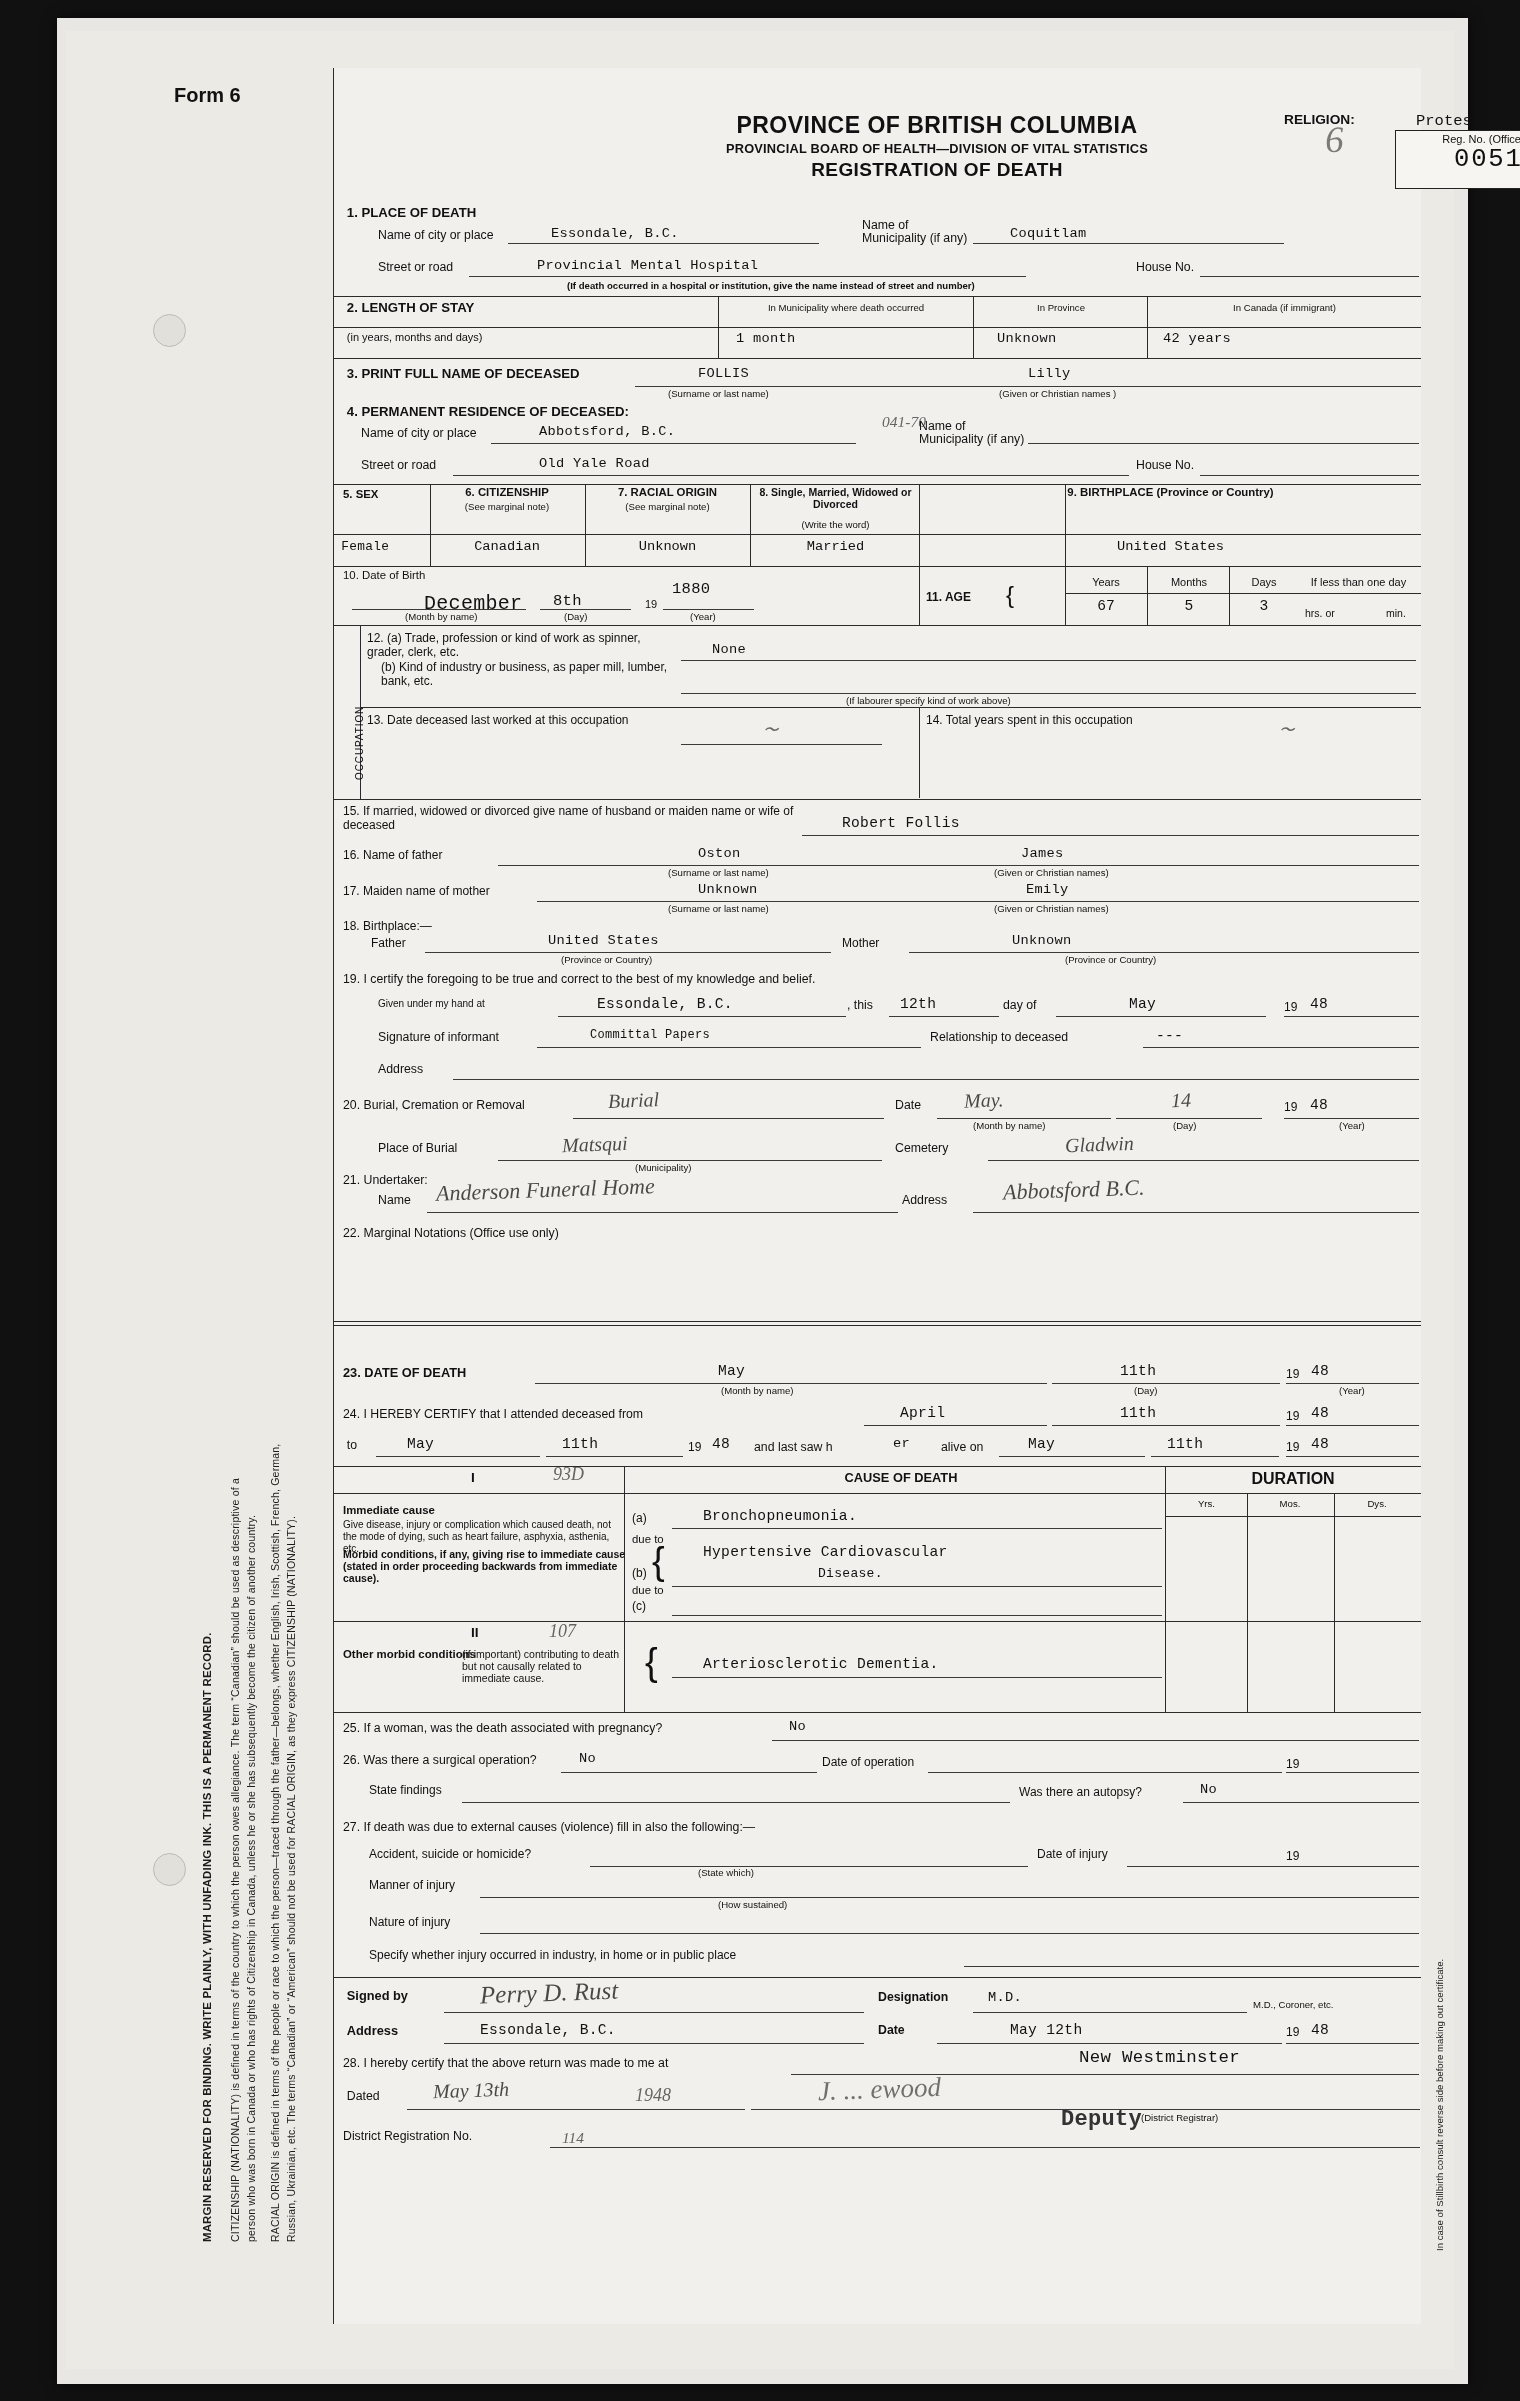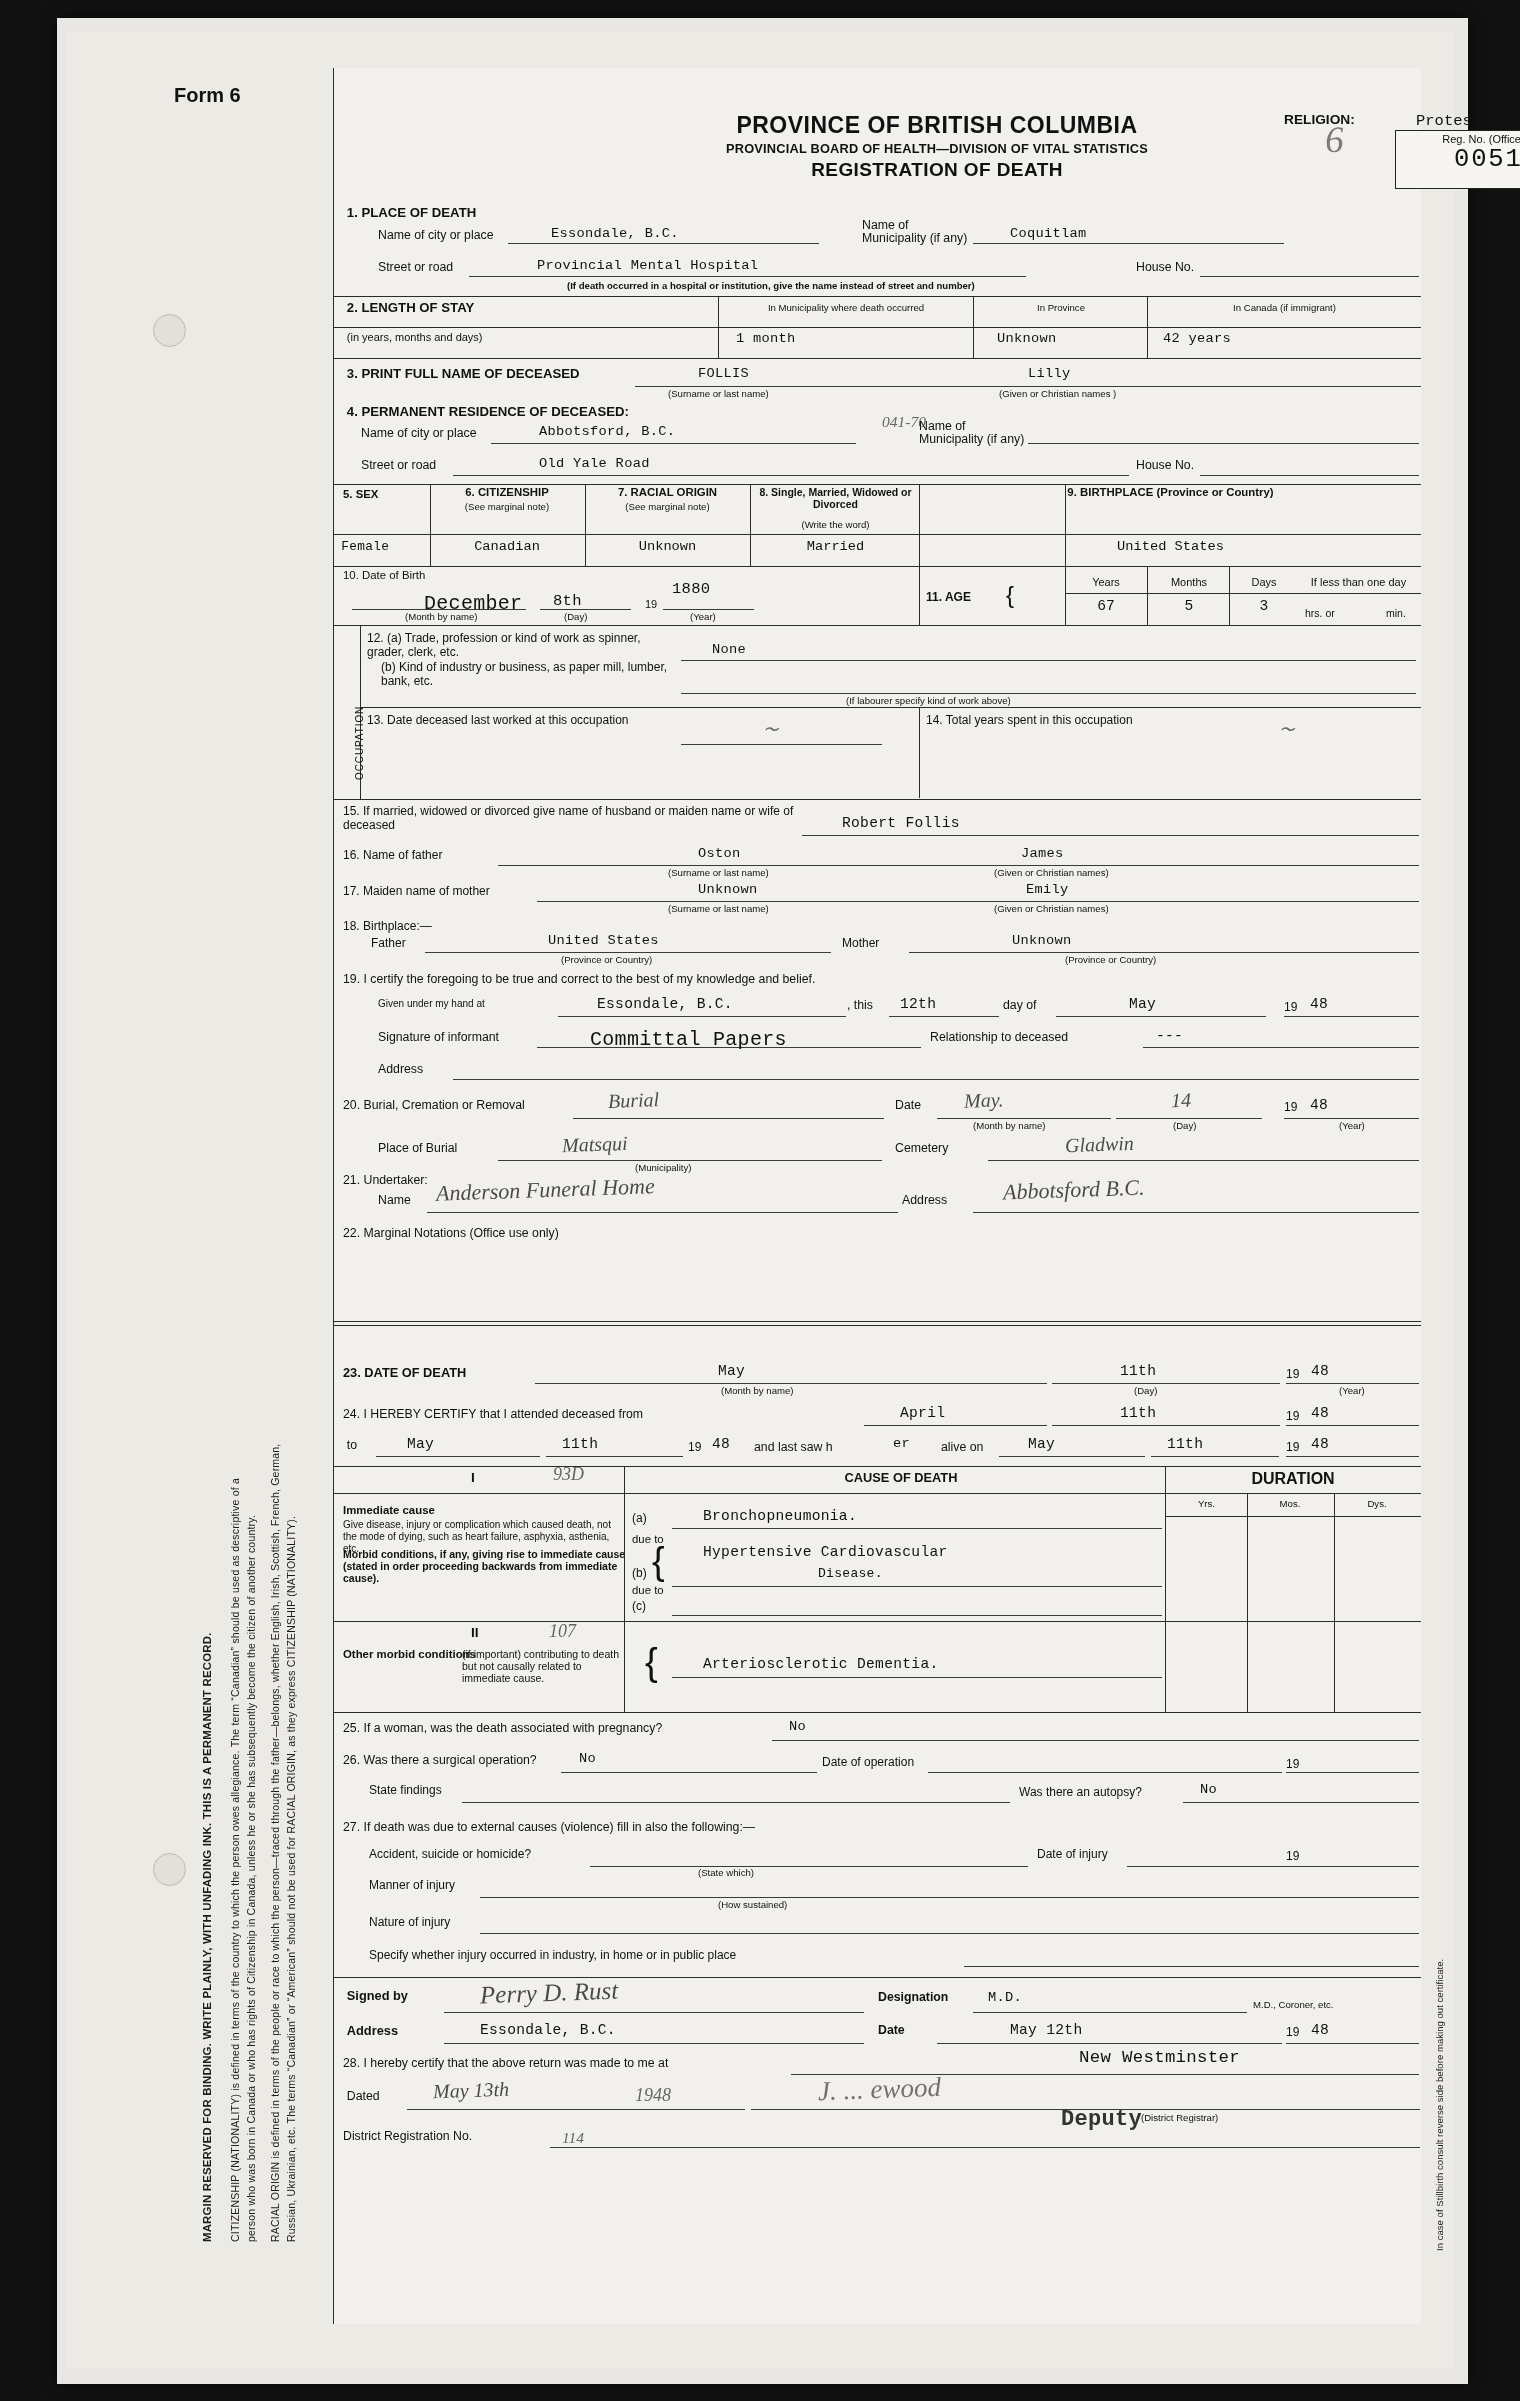--- a/index.html
+++ b/index.html
@@ -239,21 +239,21 @@
         <div class="val" style="left:566px;top:928px;font-size:14.6px;">12th</div>
         <div class="lbl" style="left:669px;top:930px;font-size:12.3px;">day of</div>
         <div class="ln" style="left:722px;top:948px;width:210px;"></div>
         <div class="val" style="left:795px;top:928px;font-size:14.6px;">May</div>
         <div class="lbl" style="left:950px;top:932px;font-size:12px;">19</div>
         <div class="val" style="left:976px;top:928px;font-size:14.6px;">48</div>
         <div class="ln" style="left:950px;top:948px;width:135px;"></div>
 
         <div class="lbl" style="left:44px;top:962px;font-size:12.3px;">Signature of informant</div>
         <div class="ln" style="left:203px;top:979px;width:384px;"></div>
-        <div class="val" style="left:256px;top:960px;font-size:20px;">Committal Papers</div>
+        <div class="val" style="left:256px;top:960px;font-size:12px;">Committal Papers</div>
         <div class="lbl" style="left:596px;top:962px;font-size:12.3px;">Relationship to deceased</div>
         <div class="ln" style="left:809px;top:979px;width:276px;"></div>
         <div class="val" style="left:822px;top:960px;font-size:14.6px;">---</div>
         <div class="lbl" style="left:44px;top:994px;font-size:12.3px;">Address</div>
         <div class="ln" style="left:119px;top:1011px;width:966px;"></div>
         <div class="val" style="left:183px;top:992px;"></div>
 
         <div class="lbl" style="left:9px;top:1030px;font-size:12.3px;">20. Burial, Cremation or Removal</div>
         <div class="ln" style="left:239px;top:1050px;width:311px;"></div>
         <div class="hand" style="left:274px;top:1021px;">Burial</div>

